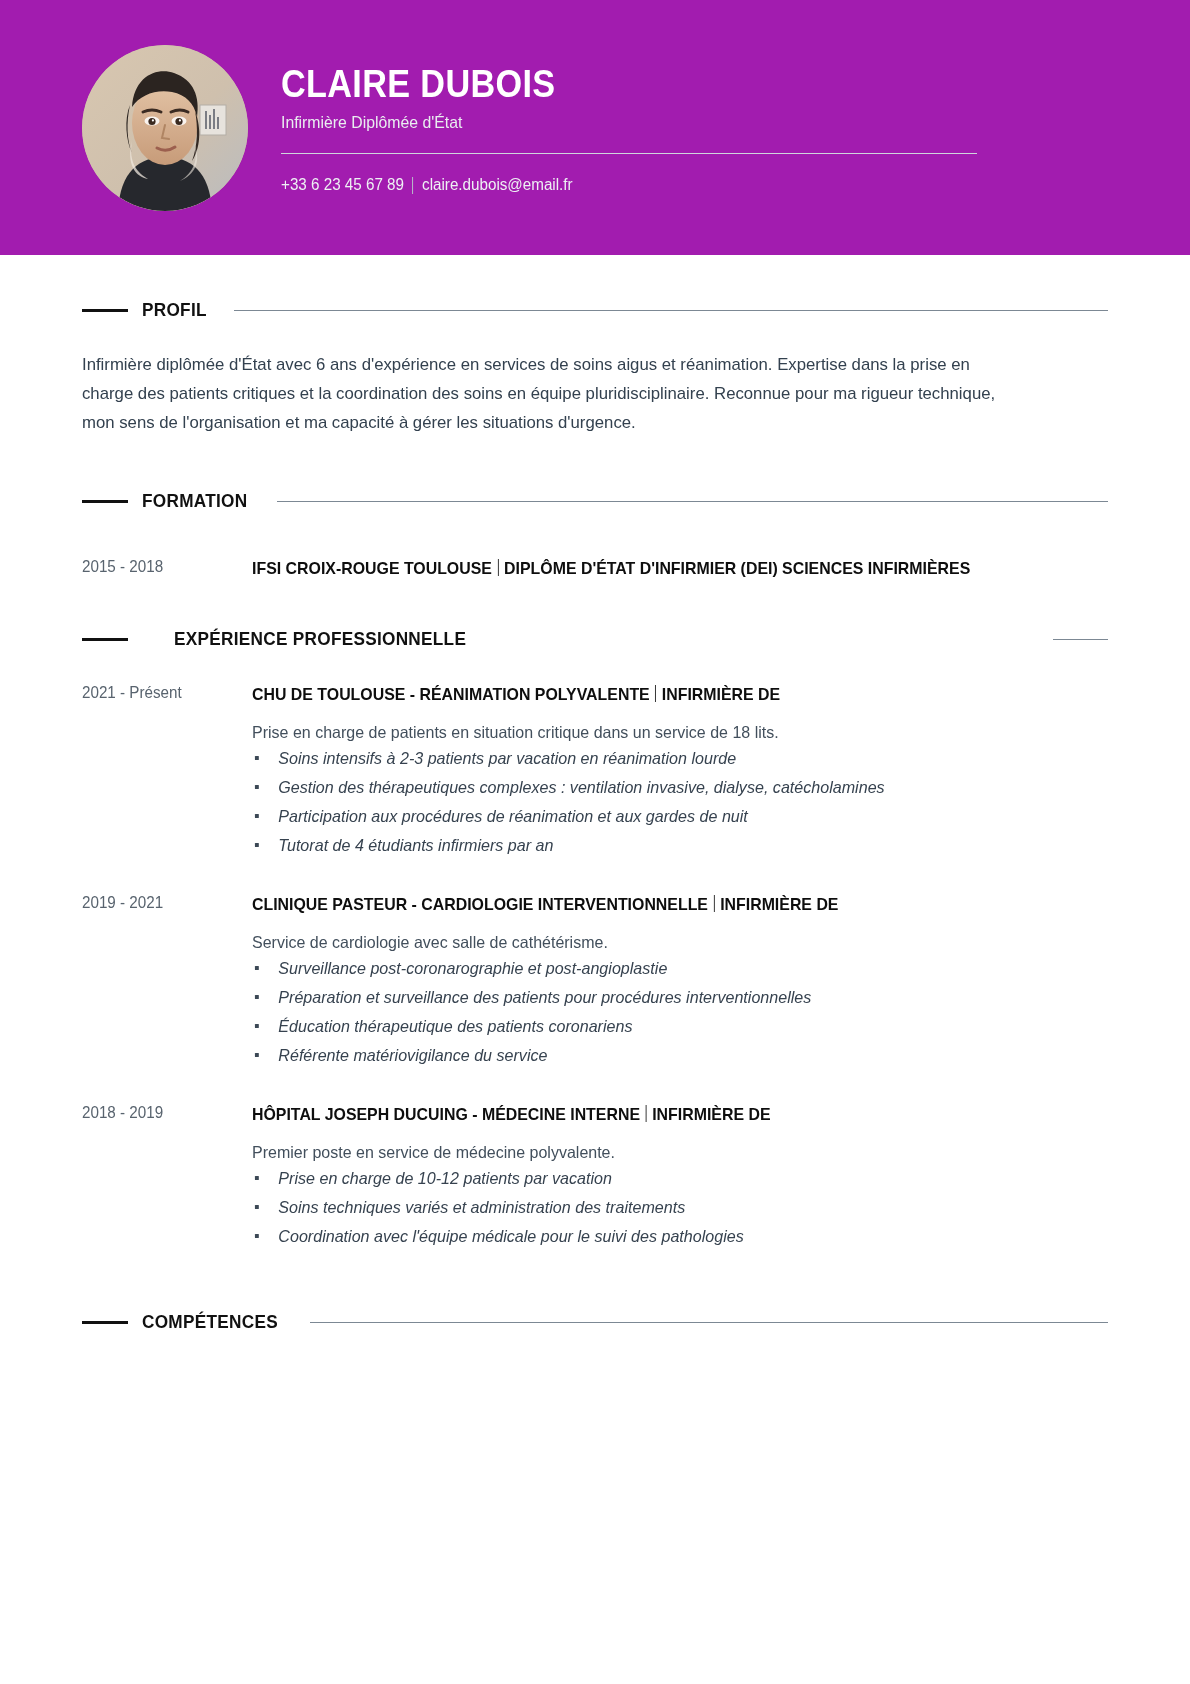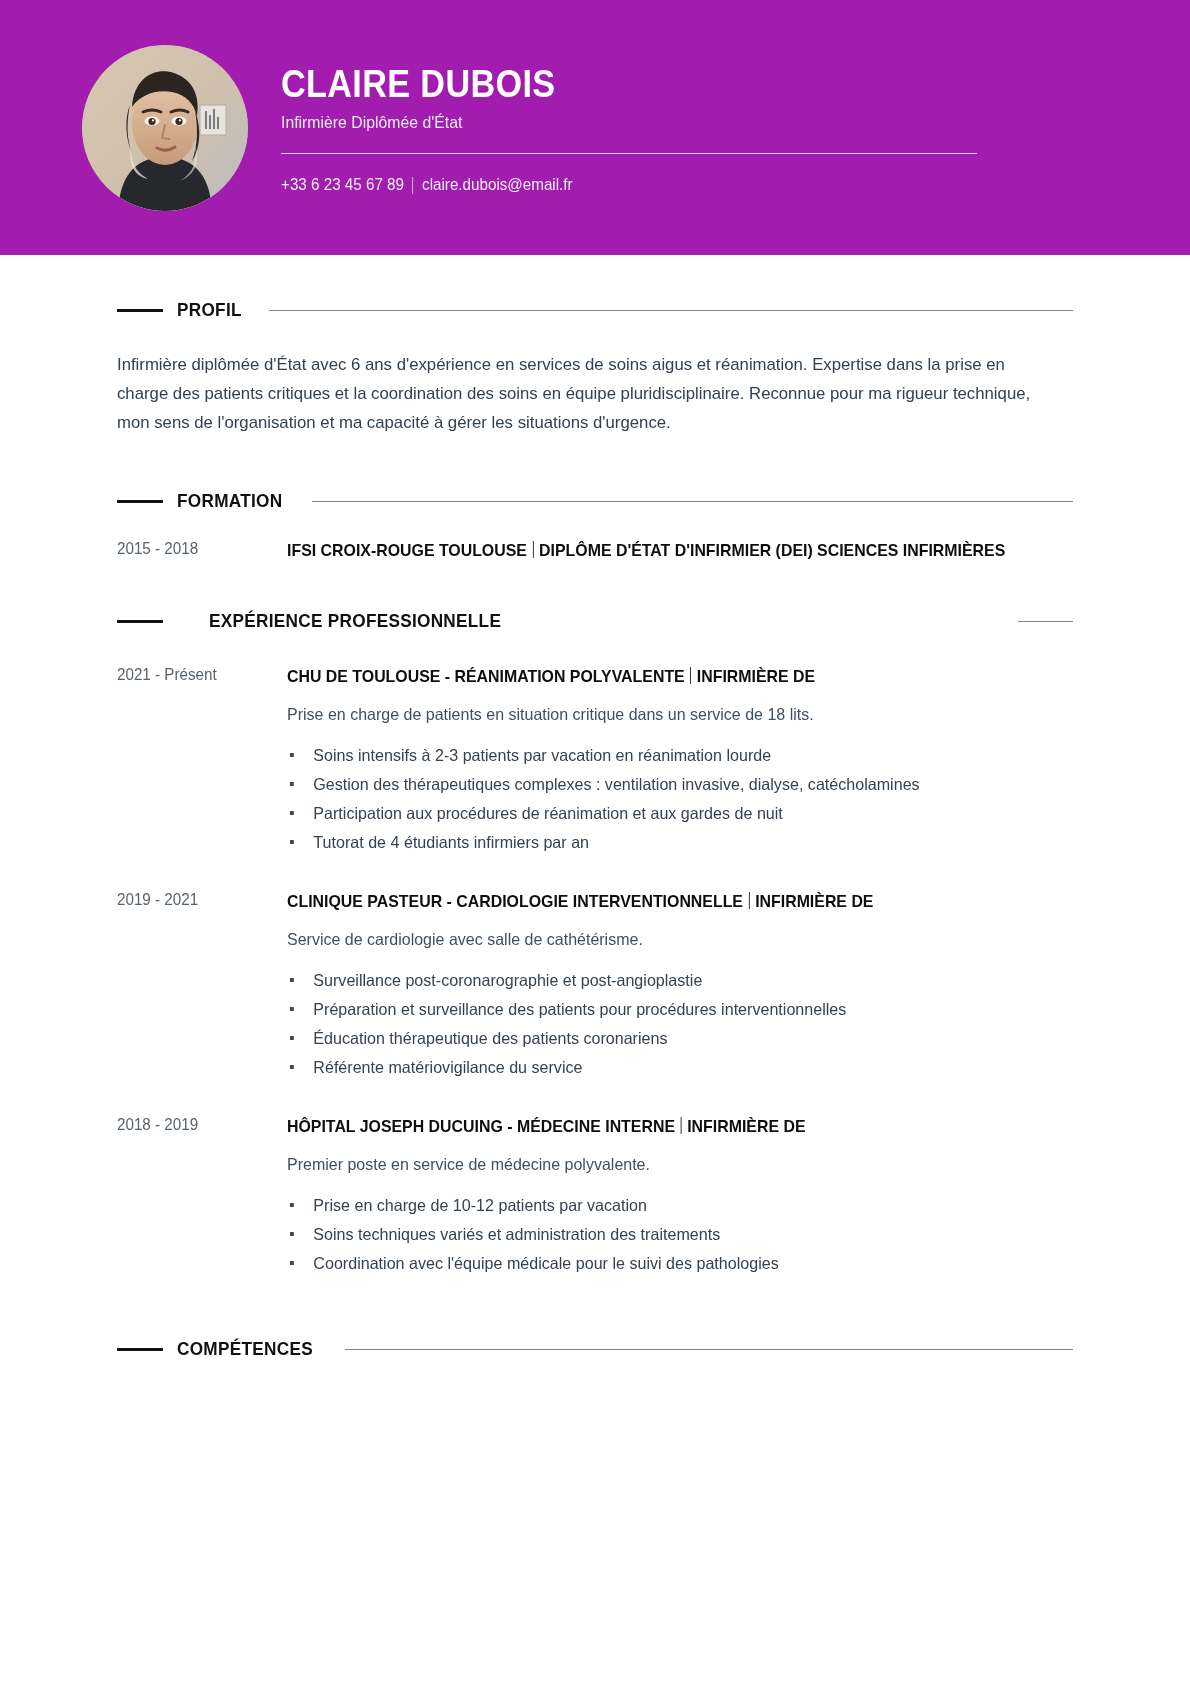--- a/index.html
+++ b/index.html
@@ -89,21 +89,21 @@
     display: inline-block;
     width: 1px;
     height: 17px;
     background: #b9c2ca;
     margin: 0 9px;
     vertical-align: middle;
   }
 
   
   .body {
-    padding: 0 117px;
+    padding: 0 82px;
     position: relative;
   }
 
   
   .section-head {
     display: flex;
     align-items: center;
     width: 100%;
   }
   .sec-dash {
@@ -140,21 +140,21 @@
     width: 955px;
     transform: scaleX(0.985);
     transform-origin: left top;
   }
 
   
   #formation-head { margin-top: 53px; justify-content: flex-end; }
 
   .entry {
     display: flex;
-    margin-top: 26px;
+    margin-top: 44px;
   }
   .entry-dates {
     flex: 0 0 170px;
     font-size: 16px;
     color: #58636e;
     padding-top: 2px;
     white-space: nowrap;
     transform: scaleX(0.95);
     transform-origin: left top;
   }
@@ -180,22 +180,22 @@
   .entry-desc {
     margin-top: 13px;
     font-size: 16.5px;
     color: #424f5c;
     line-height: 24px;
     transform: scaleX(0.97);
     transform-origin: left top;
   }
 
   ul.bullets {
-    margin-top: 15px;
     list-style: none;
+    font-style: italic;
   }
   ul.bullets li {
     position: relative;
     padding-left: 27px;
     font-size: 16.5px;
     color: #36424f;
     line-height: 29px;
     transform: scaleX(0.975);
     transform-origin: left top;
   }

